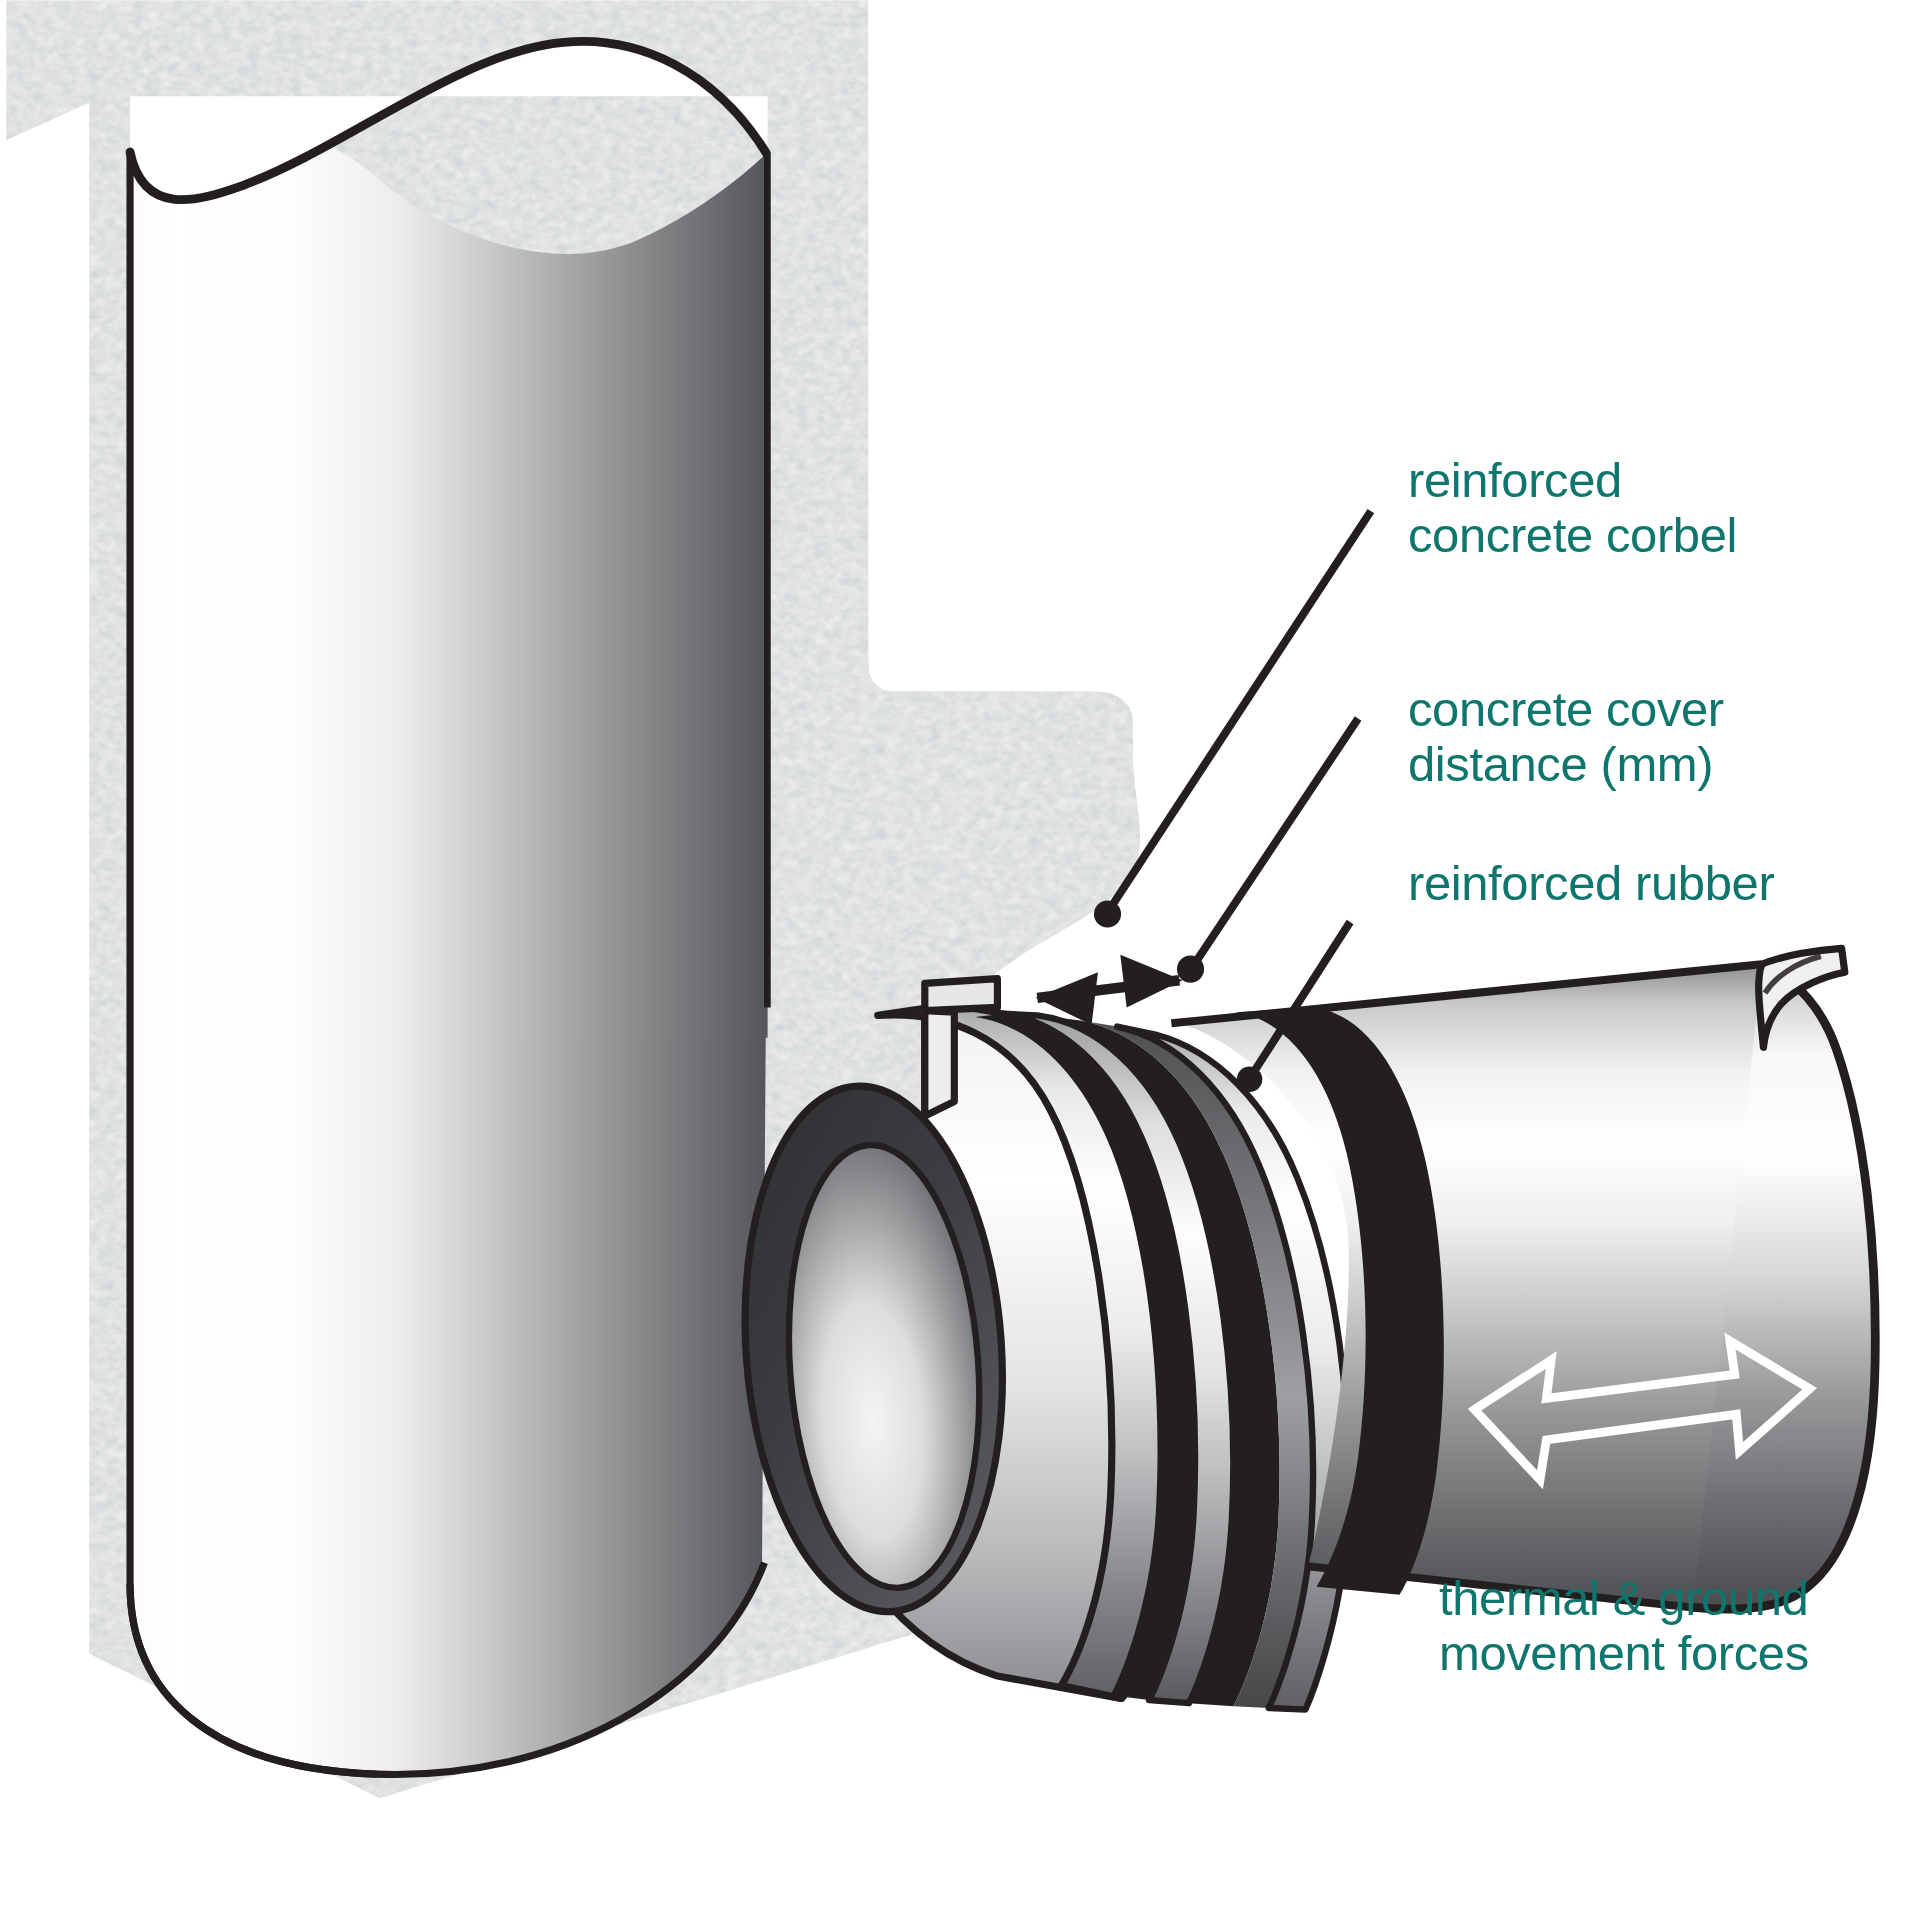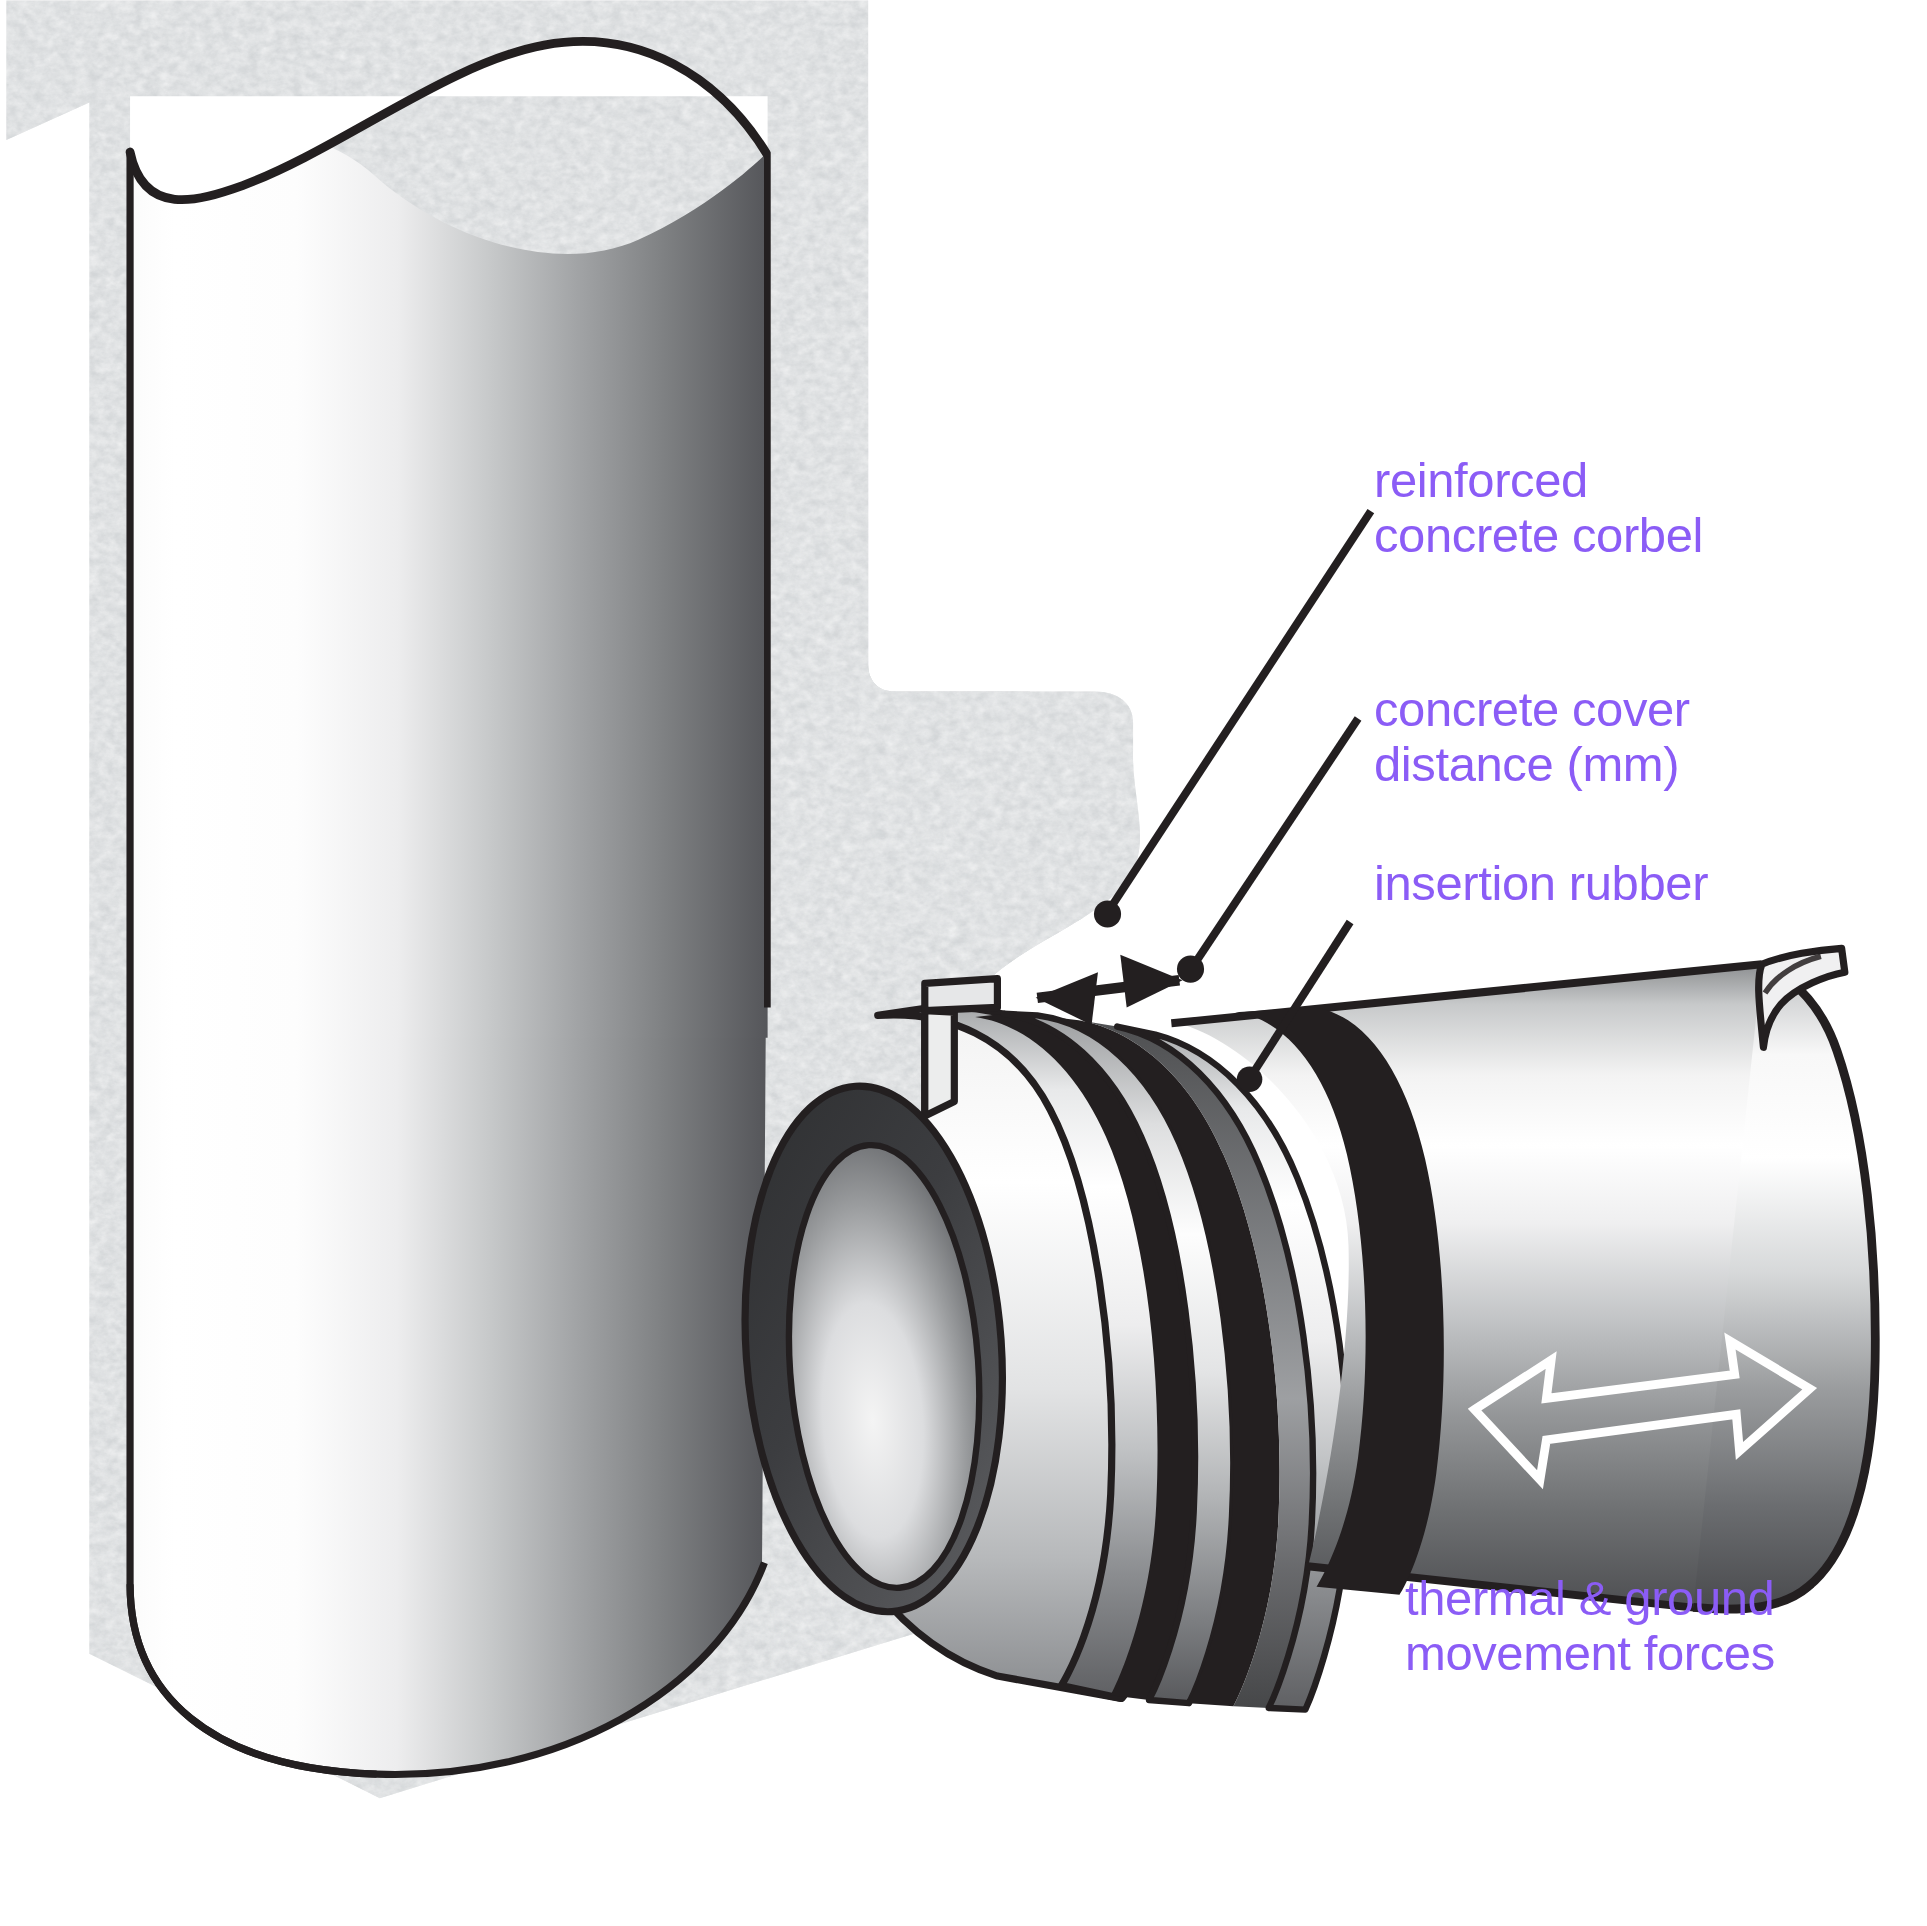--- a/index.html
+++ b/index.html
@@ -21,27 +21,28 @@
   }
   #scene {
     position: absolute;
     inset: 0;
     width: 1927px;
     height: 1927px;
     display: block;
   }
   .lbl {
     position: absolute;
-    color: #8b5cf6;
+    color: #0f766e;
     font-family: "Liberation Sans", sans-serif;
     font-size: 49px;
     line-height: 1.12;
     letter-spacing: -0.4px;
     white-space: pre;
     font-weight: 400;
+    margin-left: 34px;
   }
   #label-corbel      { left: 1374px; top: 453px; }
   #label-cover       { left: 1374px; top: 682px; }
   #label-rubber      { left: 1374px; top: 856px; }
   #label-forces      { left: 1405px; top: 1571px; }
 </style>
 </head>
 <body>
 
 <div id="diagram-root">
@@ -412,19 +413,19 @@
     </g>
 
   </svg>
 
   <div class="lbl" id="label-corbel">reinforced
 concrete corbel</div>
 
   <div class="lbl" id="label-cover">concrete cover
 distance (mm)</div>
 
-  <div class="lbl" id="label-rubber">insertion rubber</div>
+  <div class="lbl" id="label-rubber">reinforced rubber</div>
 
   <div class="lbl" id="label-forces">thermal &amp; ground
 movement forces</div>
 
 </div>
 
 
 </body></html>

